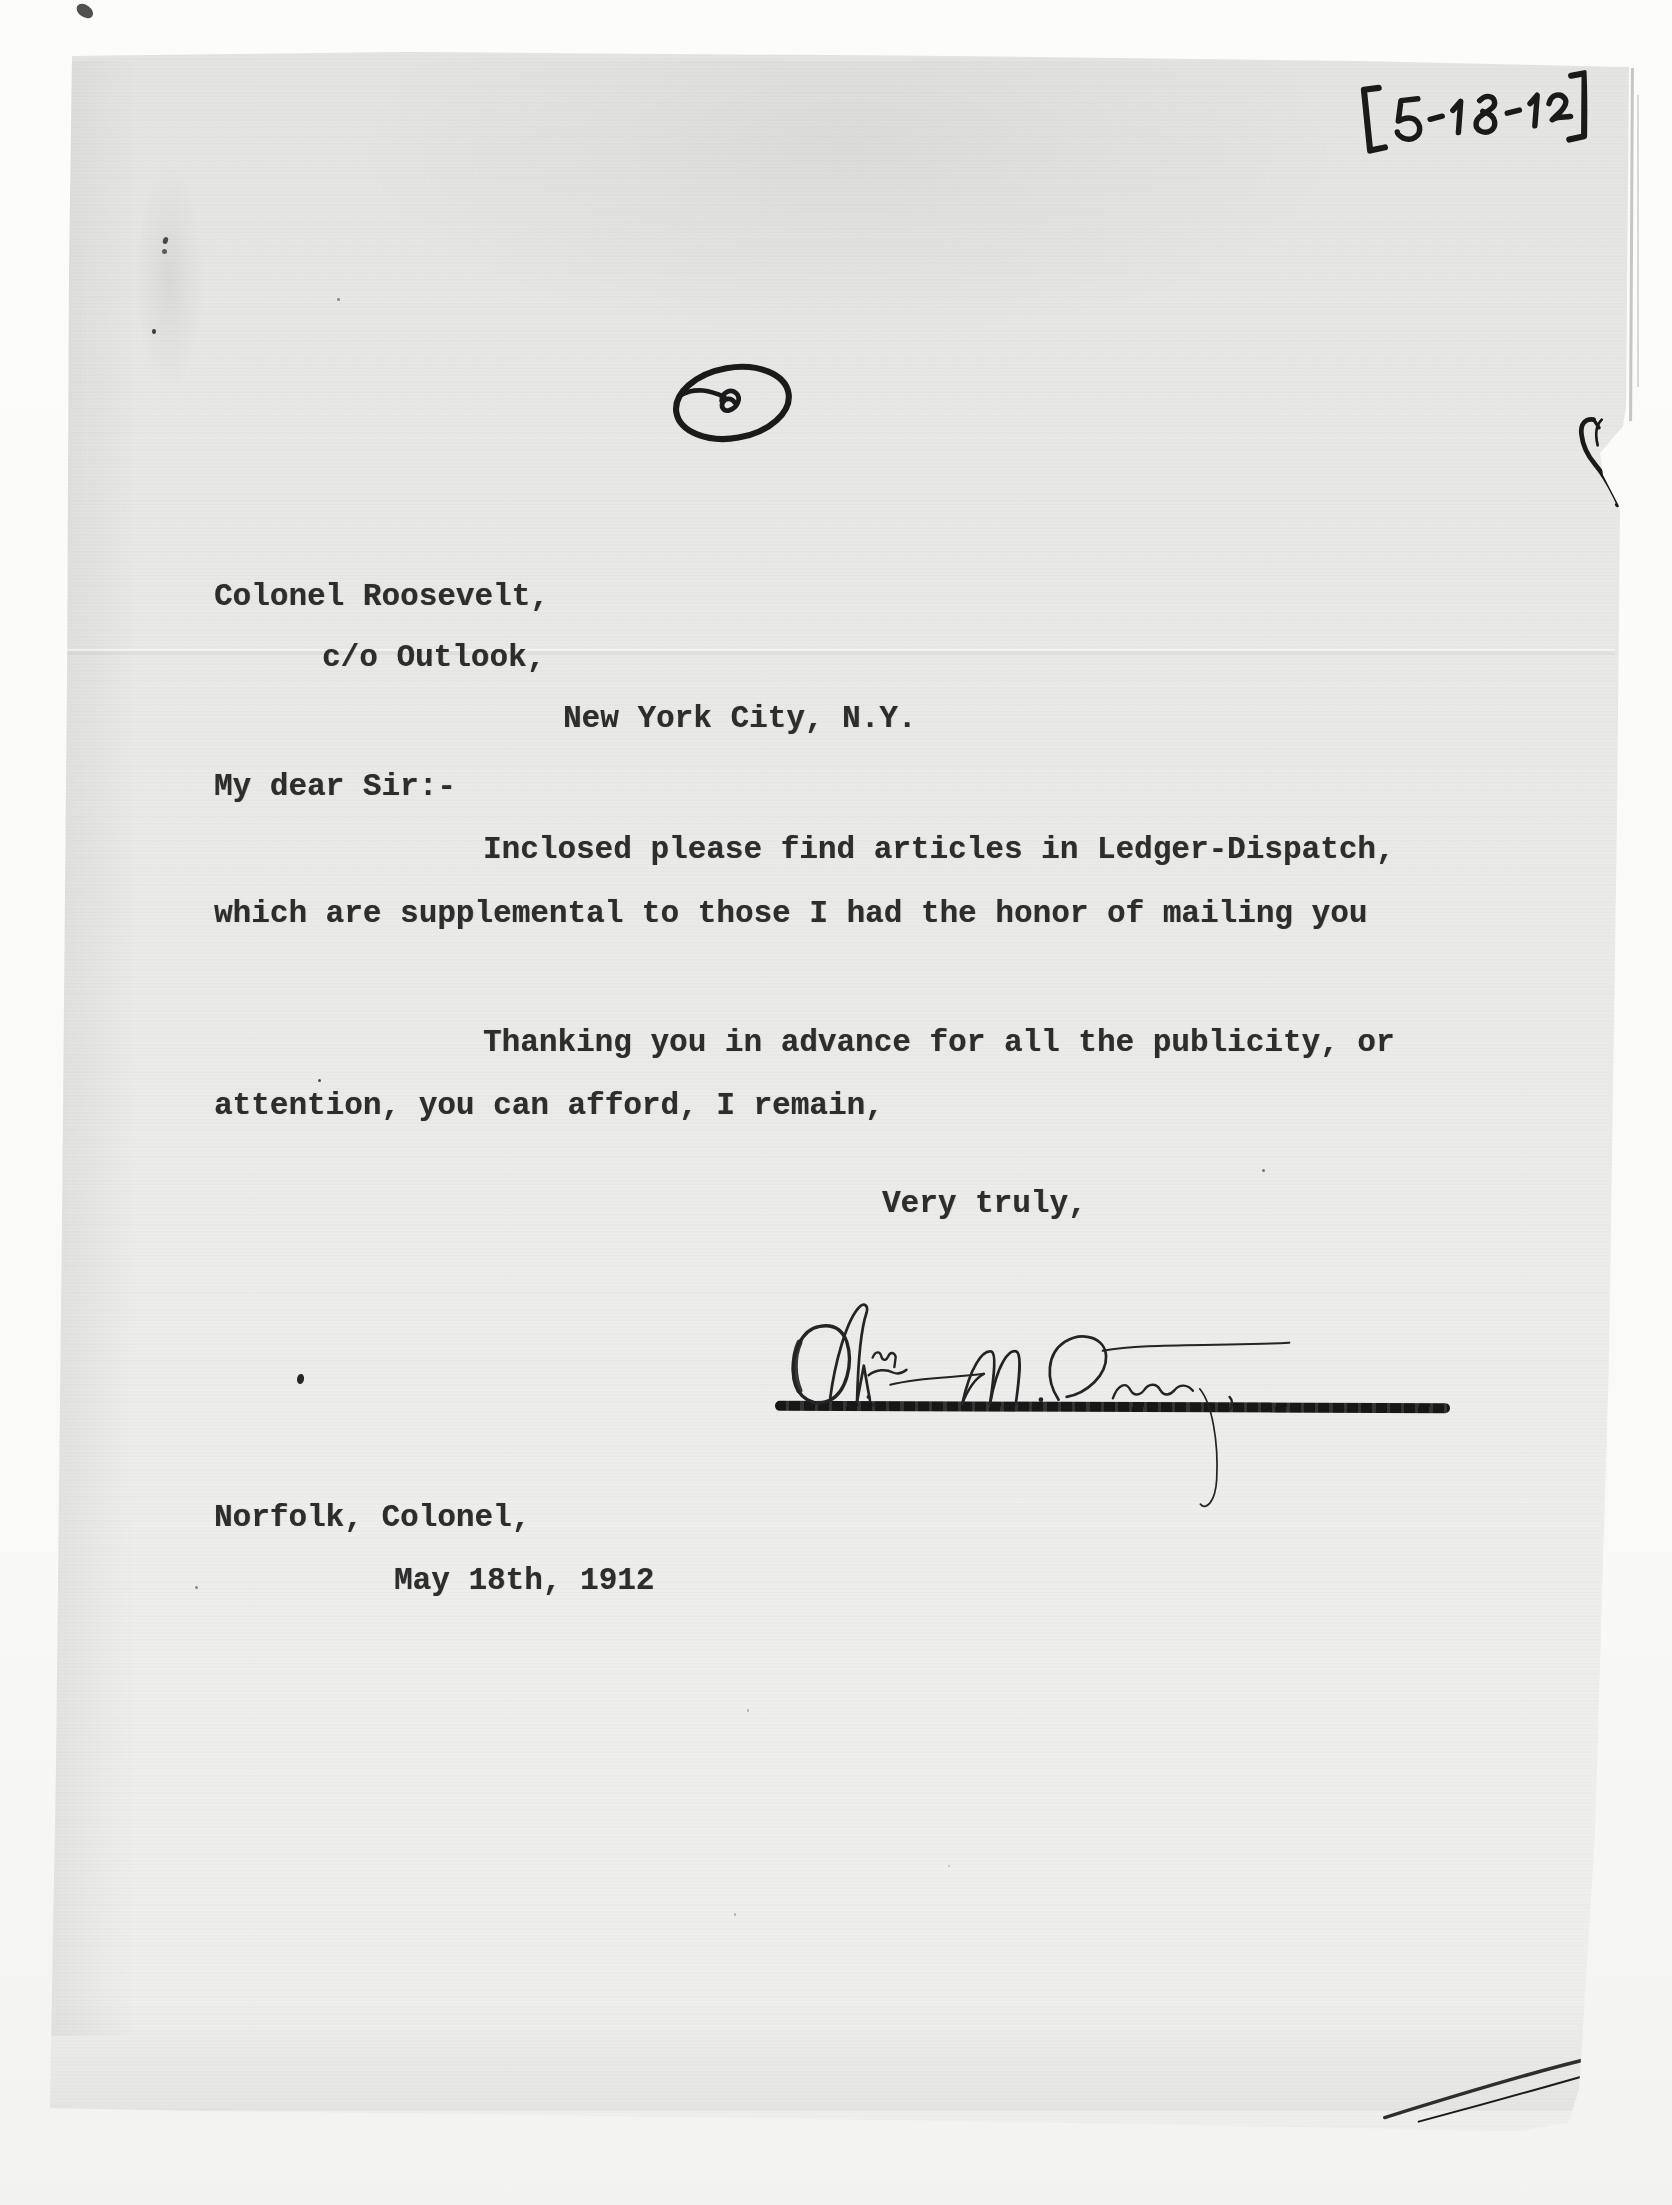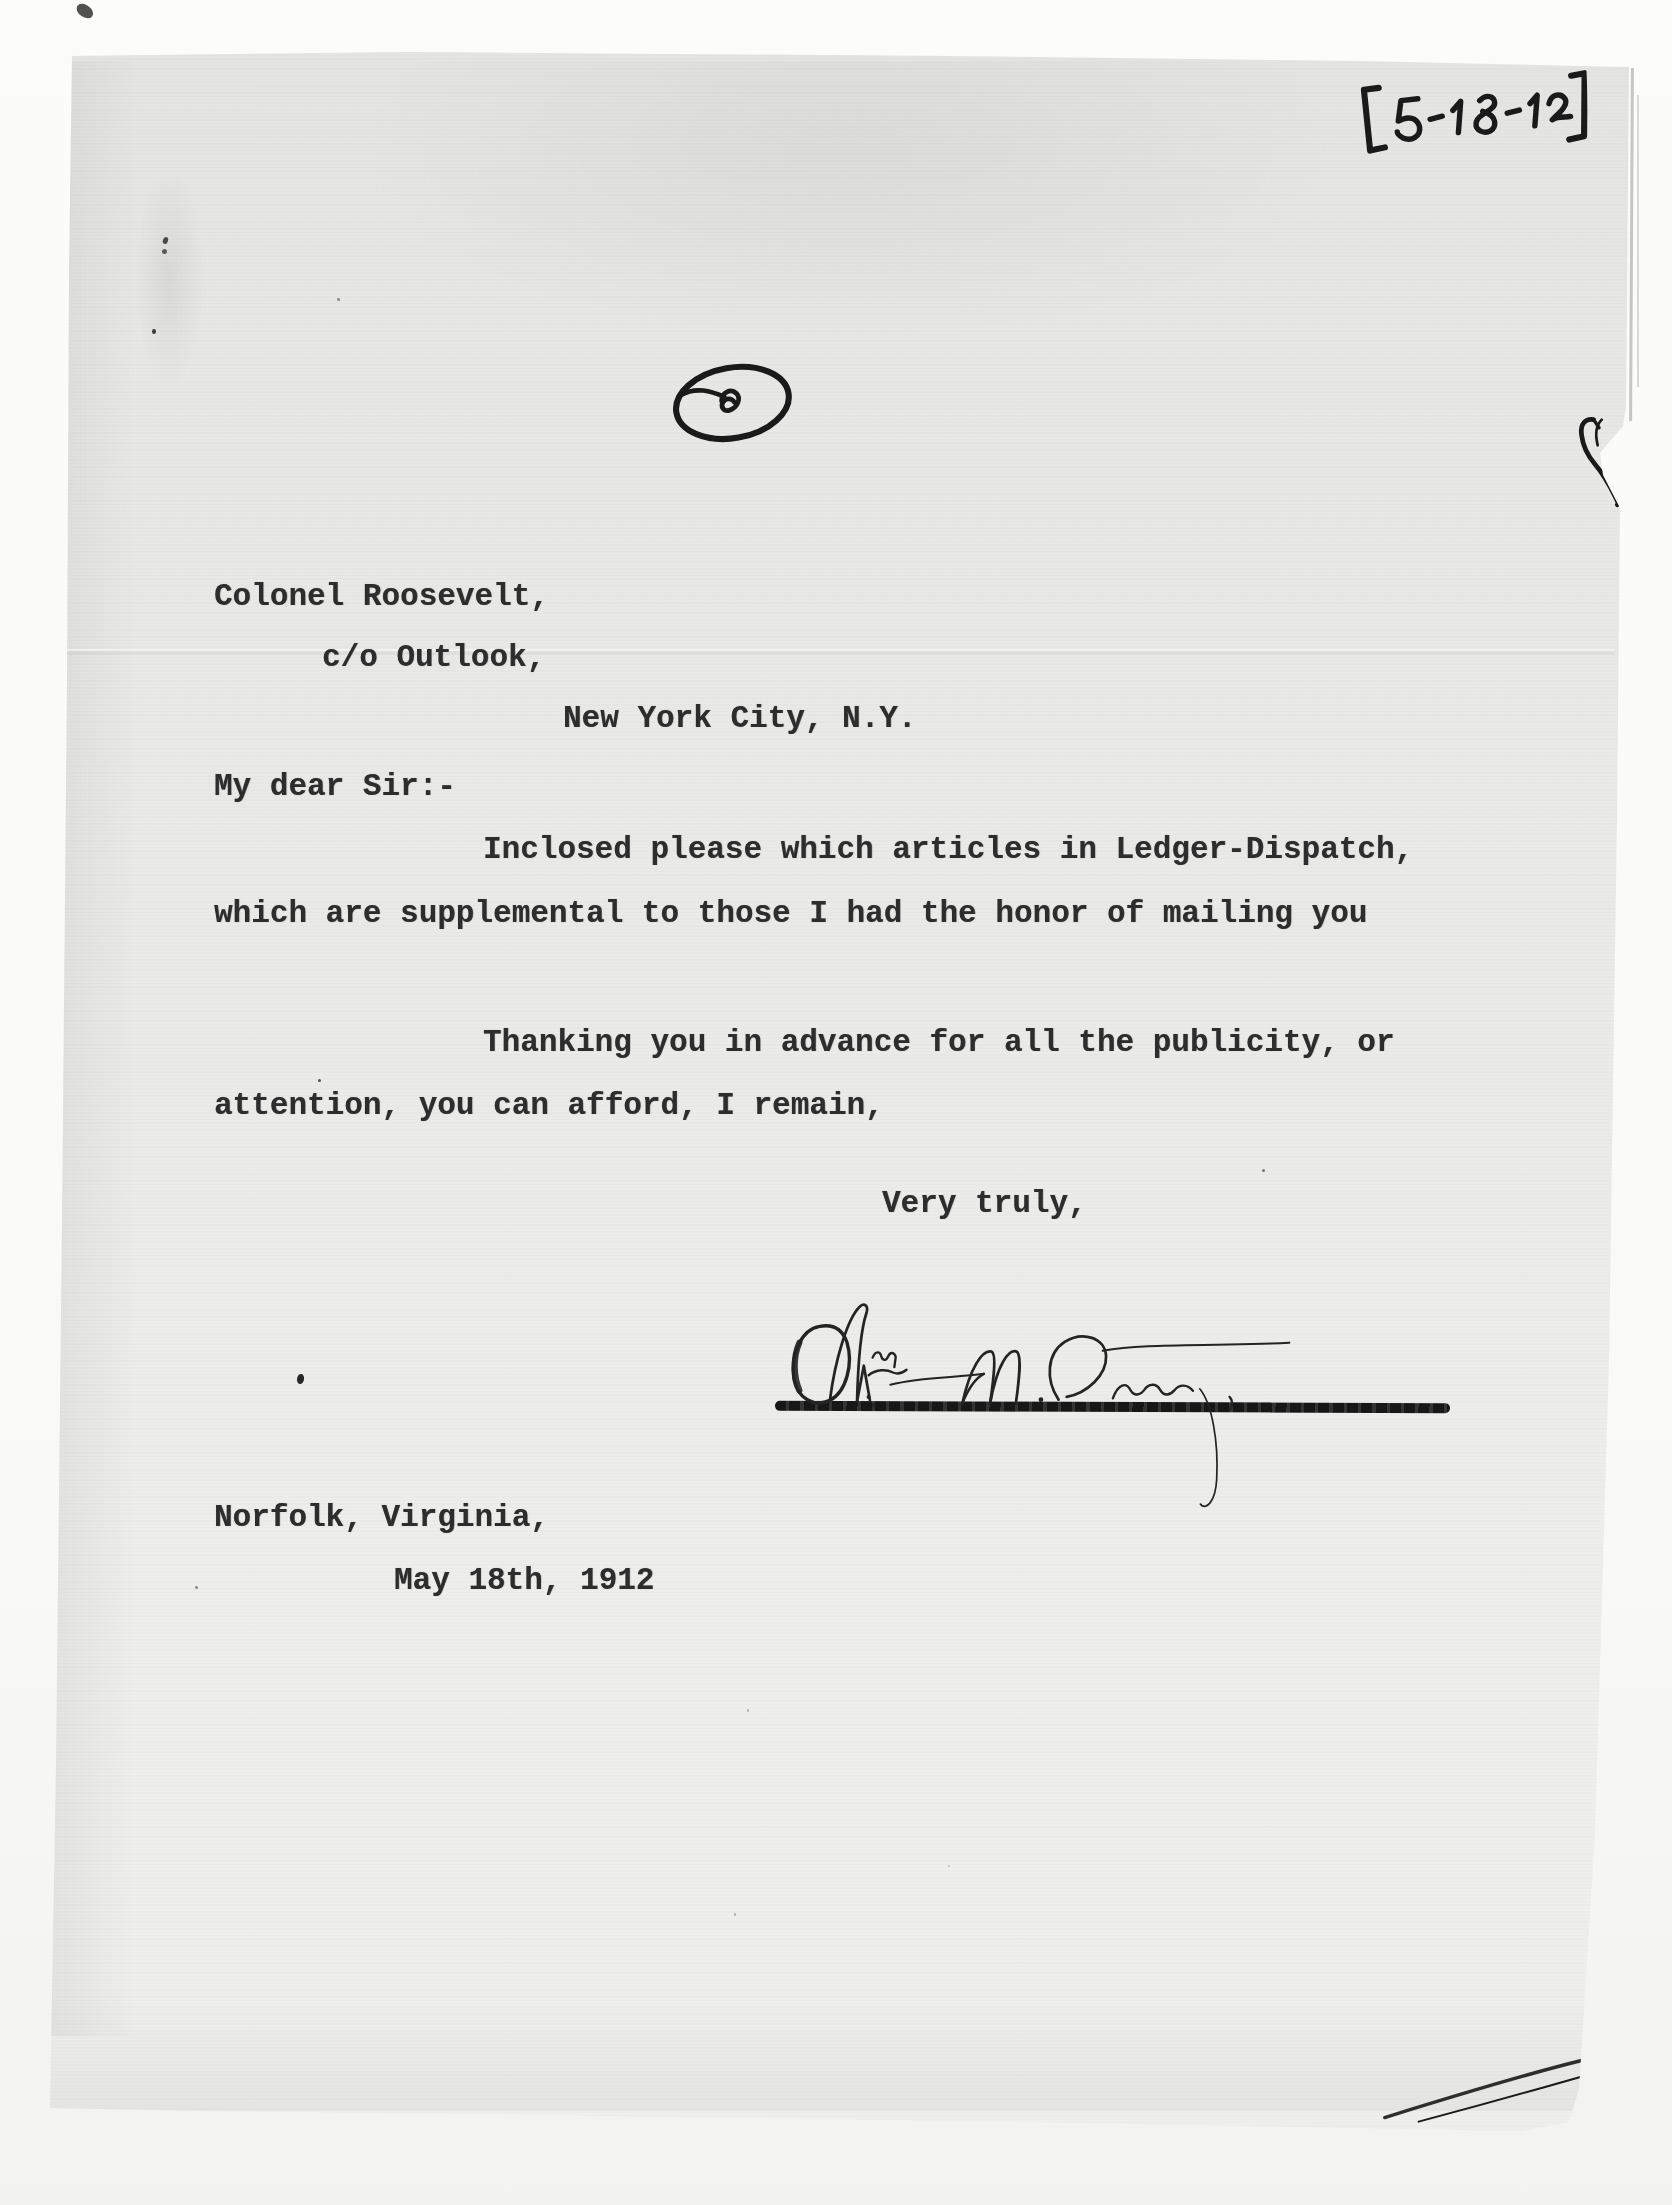--- a/index.html
+++ b/index.html
@@ -95,26 +95,26 @@
     <svg class="ink" role="img" style="left:662px;top:356px;" width="149" height="102" viewBox="0 0 220 150" aria-label="2">
       <ellipse cx="104" cy="69" rx="84" ry="52" transform="rotate(-10 104 69)" stroke-width="9"></ellipse>
       <path d="M28,57 C50,45 72,51 92,60" stroke-width="7"></path>
       <path d="M88,66 C88,53 102,47 110,55 C117,62 112,76 99,80 C91,82 86,74 90,68 C94,61 103,62 107,68" stroke-width="7"></path>
     </svg>
 
     <div class="tw" style="left:214px;top:581px;">Colonel Roosevelt,</div>
     <div class="tw" style="left:322px;top:642px;">c/o Outlook,</div>
     <div class="tw" style="left:563px;top:703px;">New York City, N.Y.</div>
     <div class="tw" style="left:214px;top:771px;">My dear Sir:-</div>
-    <div class="tw" style="left:483px;top:834px;">Inclosed please which articles in Ledger-Dispatch,</div>
+    <div class="tw" style="left:483px;top:834px;">Inclosed please find articles in Ledger-Dispatch,</div>
     <div class="tw" style="left:214px;top:898px;">which are supplemental to those I had the honor of mailing you</div>
     <div class="tw" style="left:214px;top:1090px;">attention, you can afford, I remain,</div>
     <div class="tw" style="left:483px;top:1027px;">Thanking you in advance for all the publicity, or</div>
     <div class="tw" style="left:882px;top:1188px;font-family:Liberation Mono, monospace;">Very truly,</div>
-    <div class="tw" style="left:214px;top:1502px;">Norfolk, Virginia,</div>
+    <div class="tw" style="left:214px;top:1502px;">Norfolk, Colonel,</div>
     <div class="tw" style="left:394px;top:1565px;">May 18th, 1912</div>
 
     <div class="sig-underline"></div>
 
     <svg class="ink sig" role="img" style="left:760px;top:1295px;" width="570" height="231" viewBox="0 0 840 340" aria-label="Wm. M. Pence">
       <path d="M88,46 C62,50 44,86 50,124 C55,152 80,166 103,155 C127,143 138,101 128,69 C120,47 104,43 88,46 Z" stroke-width="5"></path>
       <path d="M58,70 C48,92 50,122 58,140" stroke-width="9" opacity=".9"></path>
       <path d="M103,155 C110,100 128,34 148,16 C154,11 160,16 157,26 C146,58 144,118 143,157" stroke-width="4"></path>
       <path d="M143,157 L153,104 L162,155" stroke-width="4"></path>
       <path d="M166,92 C170,82 177,82 179,91 C181,97 186,97 189,90 C192,83 198,84 200,91 L198,106" stroke-width="3.5"></path>

